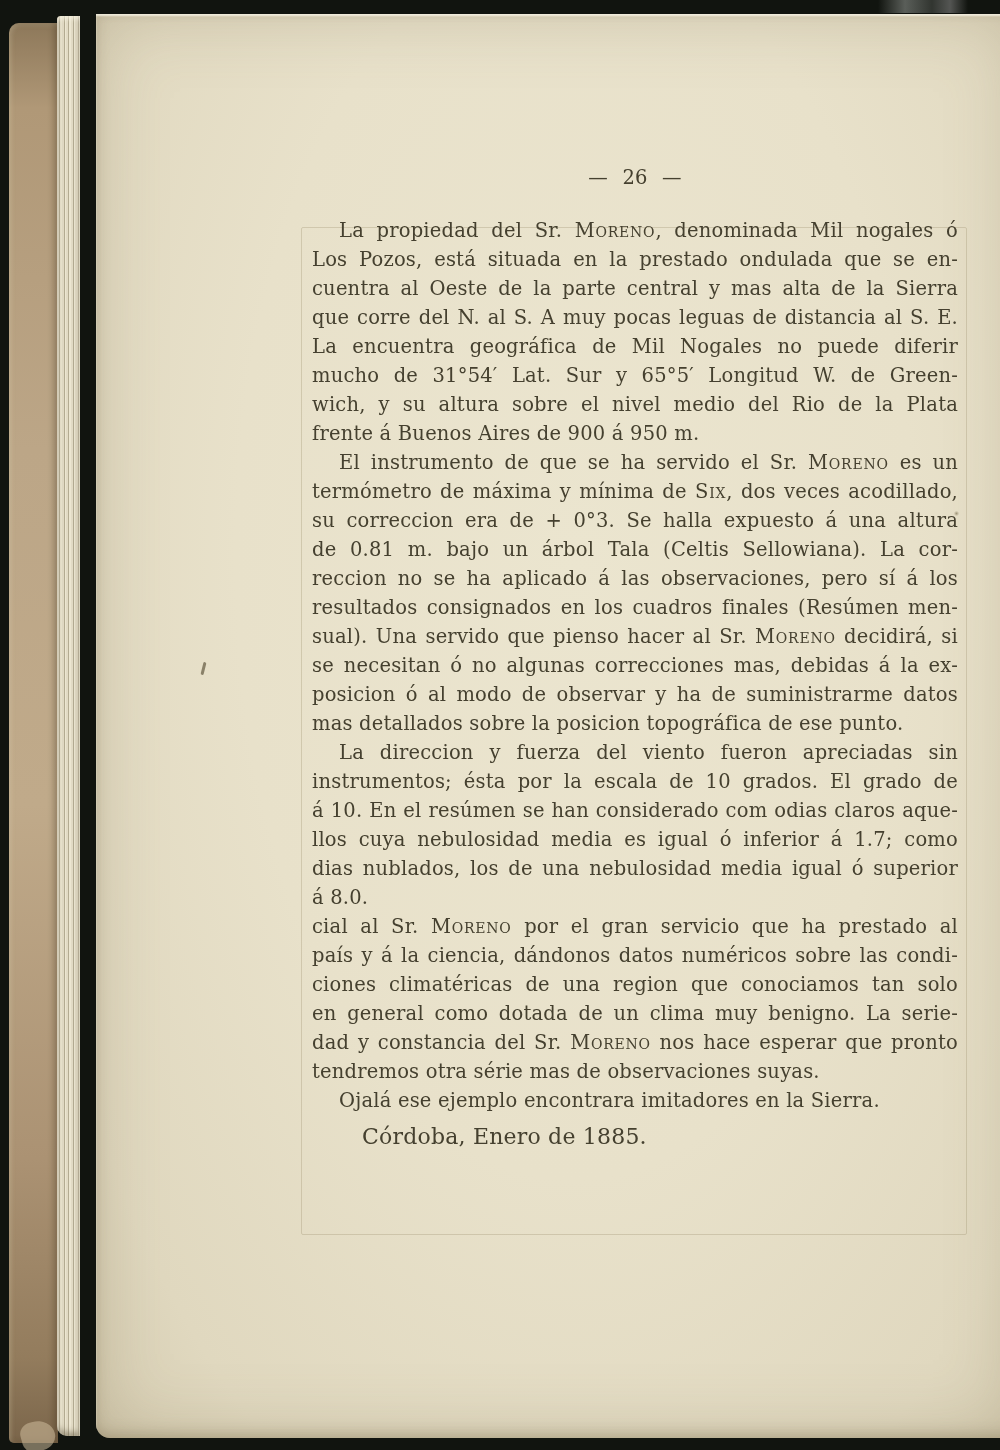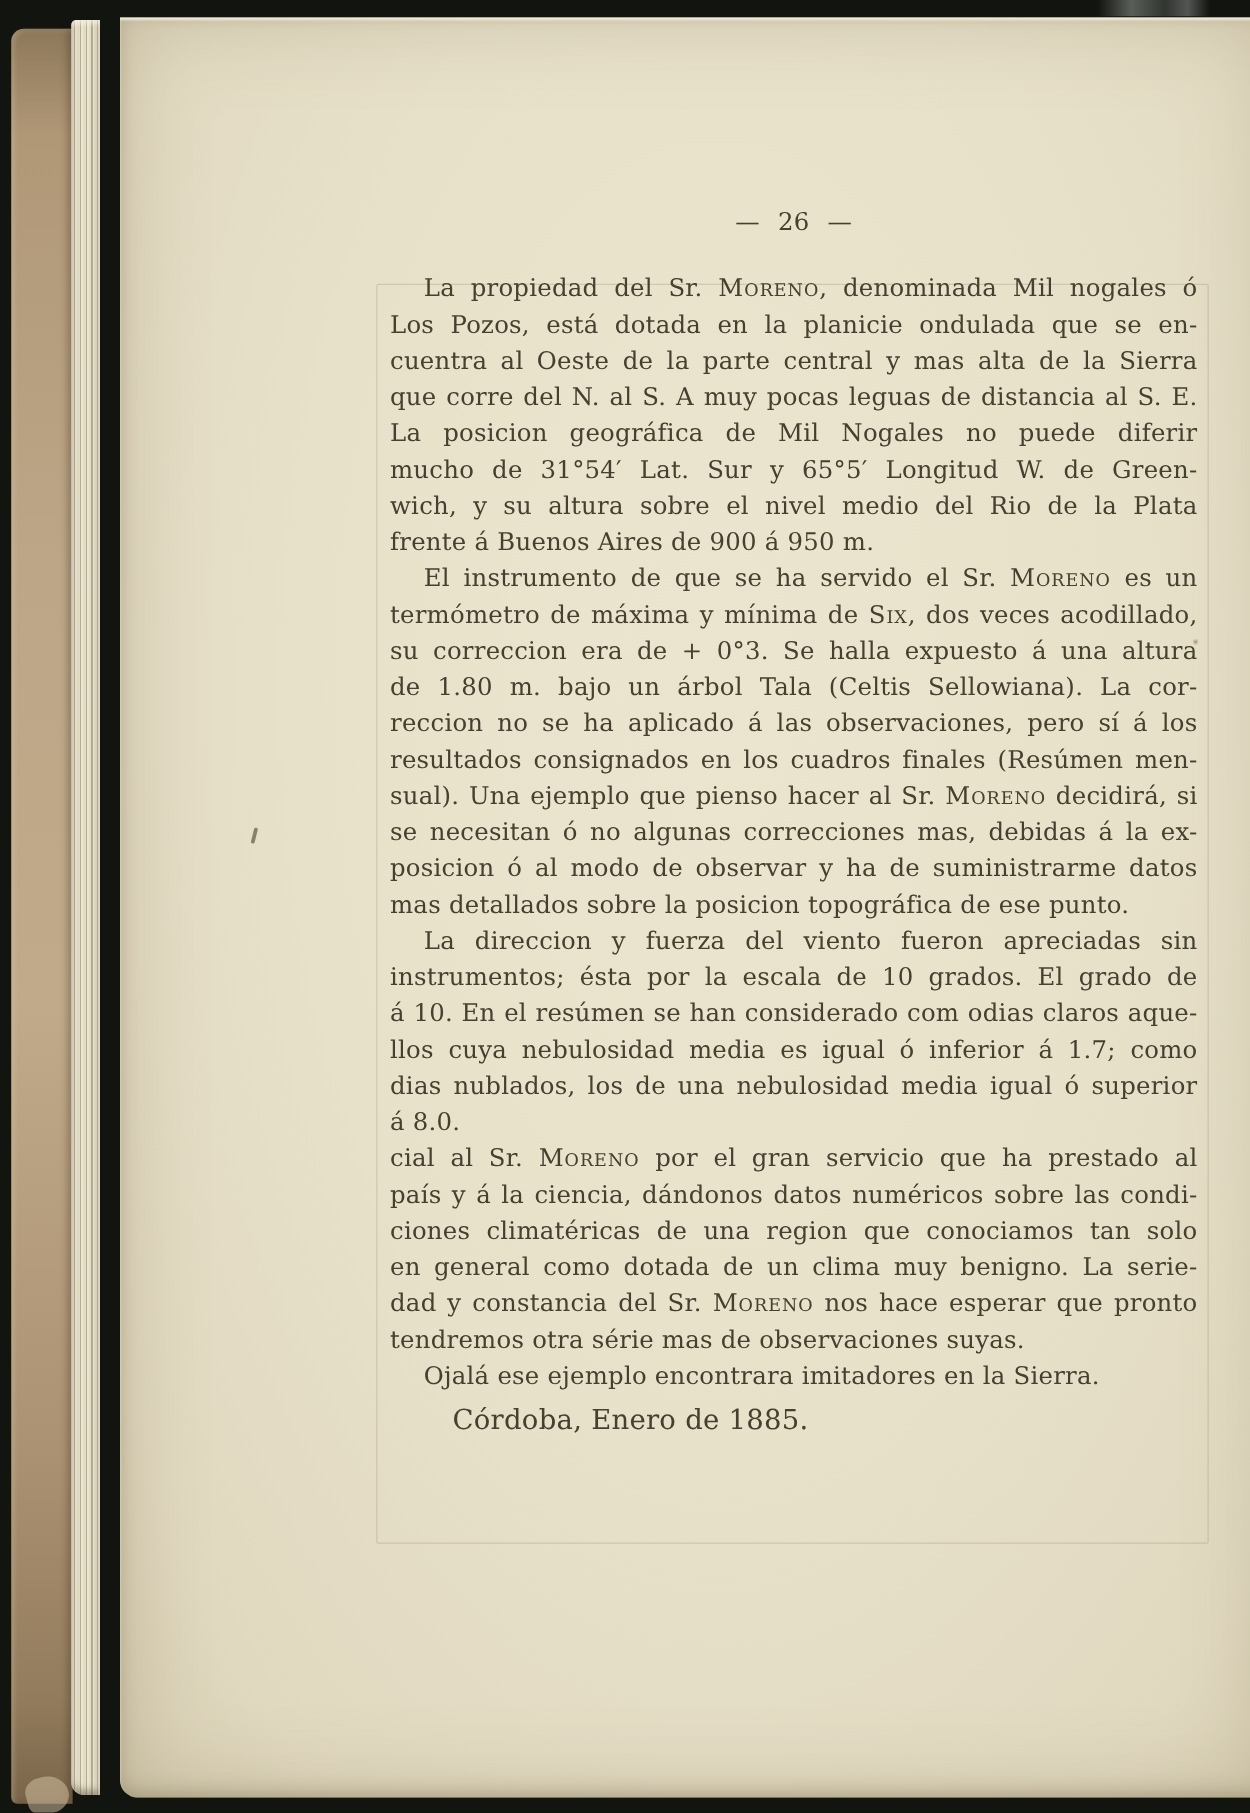--- a/index.html
+++ b/index.html
@@ -99,36 +99,36 @@
 <div class="page">
   <div class="plate-mark"></div>
   <div class="speck-slash"></div>
   <div class="speck-dot"></div>
 
   <div class="text-block">
     <div class="page-header">— 26 —</div>
     <div>
         <div>
           <div class="line indent"><span class="s-n">La propiedad del Sr. </span><span class="s-sc">Moreno</span><span class="s-n">, denominada </span><span class="s-i">Mil nogales</span><span class="s-n"> ó</span></div>
-          <div class="line"><span class="s-i">Los Pozos</span><span class="s-n">, está dotada en la planicie ondulada que se en-</span></div>
+          <div class="line"><span class="s-i">Los Pozos</span><span class="s-n">, está situada en la prestado ondulada que se en-</span></div>
           <div class="line"><span class="s-n">cuentra al Oeste de la parte central y mas alta de la Sierra</span></div>
           <div class="line"><span class="s-n">que corre del N. al S. A muy pocas leguas de distancia al S. E.</span></div>
-          <div class="line"><span class="s-n">La posicion geográfica de </span><span class="s-i">Mil Nogales</span><span class="s-n"> no puede diferir</span></div>
+          <div class="line"><span class="s-n">La encuentra geográfica de </span><span class="s-i">Mil Nogales</span><span class="s-n"> no puede diferir</span></div>
           <div class="line"><span class="s-n">mucho de 31°54′ Lat. Sur y 65°5′ Longitud W. de Green-</span></div>
           <div class="line"><span class="s-n">wich, y su altura sobre el nivel medio del Rio de la Plata</span></div>
           <div class="line last"><span class="s-n">frente á Buenos Aires de 900 á 950 m.</span></div>
         </div>
         <div>
           <div class="line indent"><span class="s-n">El instrumento de que se ha servido el Sr. </span><span class="s-sc">Moreno</span><span class="s-n"> es un</span></div>
           <div class="line"><span class="s-n">termómetro de máxima y mínima de </span><span class="s-sc">Six</span><span class="s-n">, dos veces acodillado,</span></div>
           <div class="line"><span class="s-n">su correccion era de + 0°3. Se halla expuesto á una altura</span></div>
-          <div class="line"><span class="s-n">de 1.80 m. bajo un árbol </span><span class="s-i">Tala (Celtis Sellowiana)</span><span class="s-n">. La cor-</span></div>
+          <div class="line"><span class="s-n">de 0.81 m. bajo un árbol </span><span class="s-i">Tala (Celtis Sellowiana)</span><span class="s-n">. La cor-</span></div>
           <div class="line"><span class="s-n">reccion no se ha aplicado á las observaciones, pero sí á los</span></div>
           <div class="line"><span class="s-n">resultados consignados en los cuadros finales (Resúmen men-</span></div>
-          <div class="line"><span class="s-n">sual). Una ejemplo que pienso hacer al Sr. </span><span class="s-sc">Moreno</span><span class="s-n"> decidirá, si</span></div>
+          <div class="line"><span class="s-n">sual). Una servido que pienso hacer al Sr. </span><span class="s-sc">Moreno</span><span class="s-n"> decidirá, si</span></div>
           <div class="line"><span class="s-n">se necesitan ó no algunas correcciones mas, debidas á la ex-</span></div>
           <div class="line"><span class="s-n">posicion ó al modo de observar y ha de suministrarme datos</span></div>
           <div class="line last"><span class="s-n">mas detallados sobre la posicion topográfica de ese punto.</span></div>
         </div>
         <div>
           <div class="line indent"><span class="s-n">La direccion y fuerza del viento fueron apreciadas sin</span></div>
           <div class="line"><span class="s-n">instrumentos; ésta por la escala de 10 grados. El grado de</span></div>
           <div class="line"><span class="s-n">á 10. En el resúmen se han considerado com odias claros aque-</span></div>
           <div class="line"><span class="s-n">llos cuya nebulosidad media es igual ó inferior á 1.7; como</span></div>
           <div class="line"><span class="s-n">dias nublados, los de una nebulosidad media igual ó superior</span></div>

